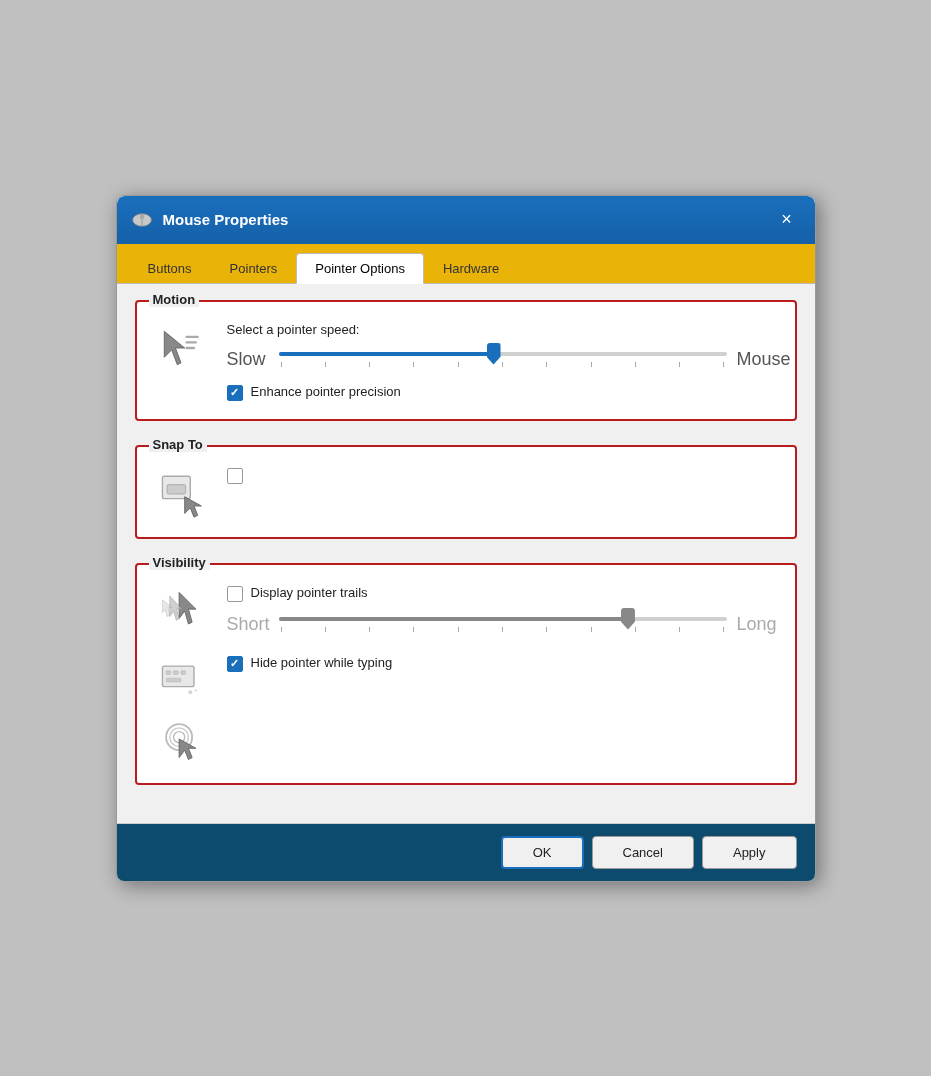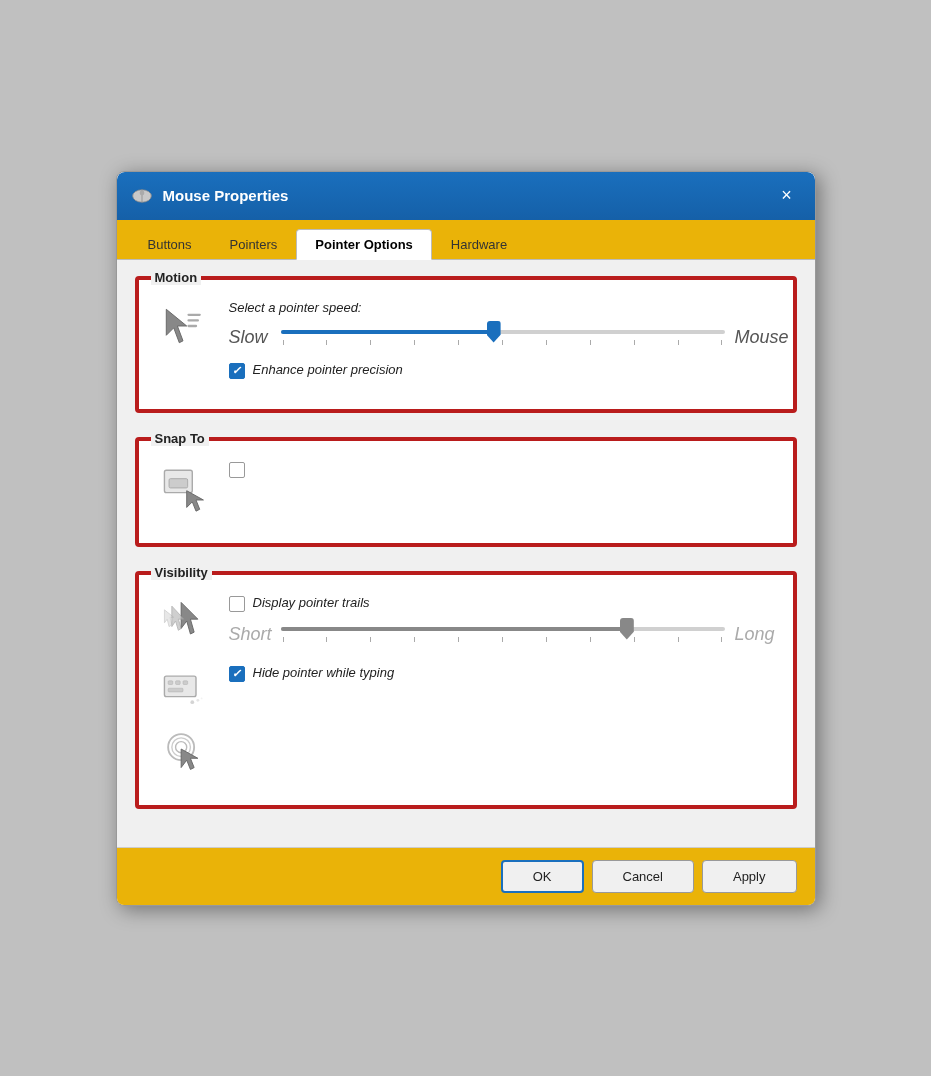--- a/index.html
+++ b/index.html
@@ -72,51 +72,50 @@
       background: transparent;
       color: #333;
       position: relative;
       bottom: -1px;
     }
     .tab.active {
       background: white;
       border-color: #bbb;
       border-bottom: 1px solid white;
       color: #000;
-      font-weight: 700;
+      font-weight: 400;
       z-index: 1;
     }
     .content {
       background: #f0f0f0;
       padding: 16px 18px 14px;
     }
     .section {
-      border: 4px solid #b91c1c;
+      border: 2px solid #b91c1c;
       border-radius: 4px;
       background: white;
       margin-bottom: 24px;
-      padding: 14px 16px 30px;
+      padding: 14px 16px 18px;
       position: relative;
     }
     .section-title {
       font-size: 13px;
       font-weight: 600;
       color: #222;
       position: absolute;
       top: -10px;
       left: 12px;
       background: #f0f0f0;
       padding: 0 4px;
     }
     .section-inner {
       display: flex;
       align-items: flex-start;
       gap: 18px;
       margin-top: 6px;
-      font-style: italic;
     }
     .section-icon {
       width: 56px;
       flex-shrink: 0;
       display: flex;
       justify-content: center;
       align-items: center;
     }
     .section-body {
       flex: 1;
@@ -217,21 +216,21 @@
       content: '✓';
       color: white;
       font-size: 11px;
       font-weight: bold;
       line-height: 1;
     }
     .checkbox-text {
       line-height: 1.3;
     }
     .footer {
-      background: #eab308;
+      background: #0c4a6e;
       padding: 12px 18px;
       display: flex;
       justify-content: flex-end;
       gap: 8px;
       border-top: 1px solid #ccc;
     }
     .btn {
       padding: 7px 30px;
       font-size: 13px;
       border-radius: 4px;

